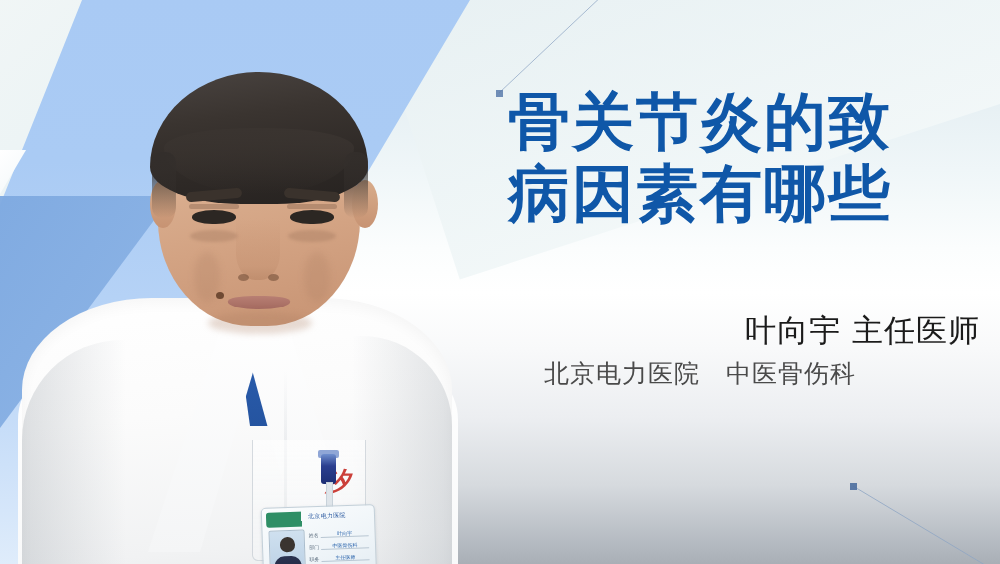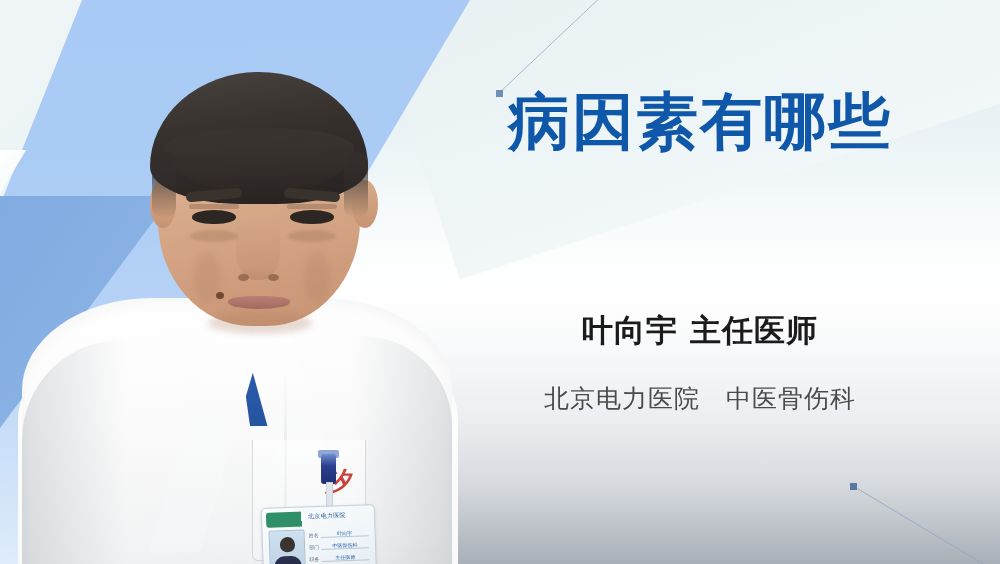--- a/index.html
+++ b/index.html
@@ -438,27 +438,28 @@
   }
   .doctor-block {
     position: absolute;
     left: 420px; top: 310px;
     width: 560px;
     text-align: center;
   }
   .doctor-name {
     font-family: "DejaVu Sans", "Liberation Sans", sans-serif;
     font-size: 31px;
-    font-weight: 700;
+    font-weight: 400;
     color: #1b1b1b;
     letter-spacing: 1px;
     white-space: nowrap;
+    text-align: right;
   }
   .doctor-affil {
-    margin-top: 30px;
+    margin-top: 5px;
     font-family: "DejaVu Sans", "Liberation Sans", sans-serif;
     font-size: 25px;
     font-weight: 400;
     color: #4a4a4a;
     letter-spacing: 1px;
     white-space: nowrap;
   }
 
   
   .watermark {
@@ -549,20 +550,21 @@
         </div>
         <div class="badge-row">
           <i>职务</i>
           <b>主任医师</b>
         </div>
       </div>
     </div>
   </div>
 
   <div class="title-block">
+    <div class="title-line">骨关节炎的致</div>
     <div class="title-line">病因素有哪些</div>
   </div>
 
   <div class="doctor-block">
     <div class="doctor-name">叶向宇  主任医师</div>
     <div class="doctor-affil">北京电力医院　中医骨伤科</div>
   </div>
 
 
 </div>

